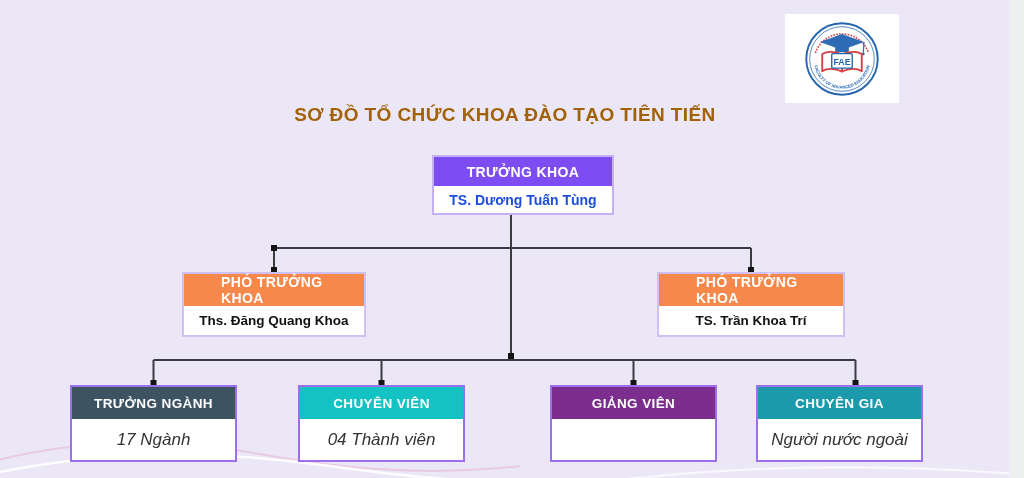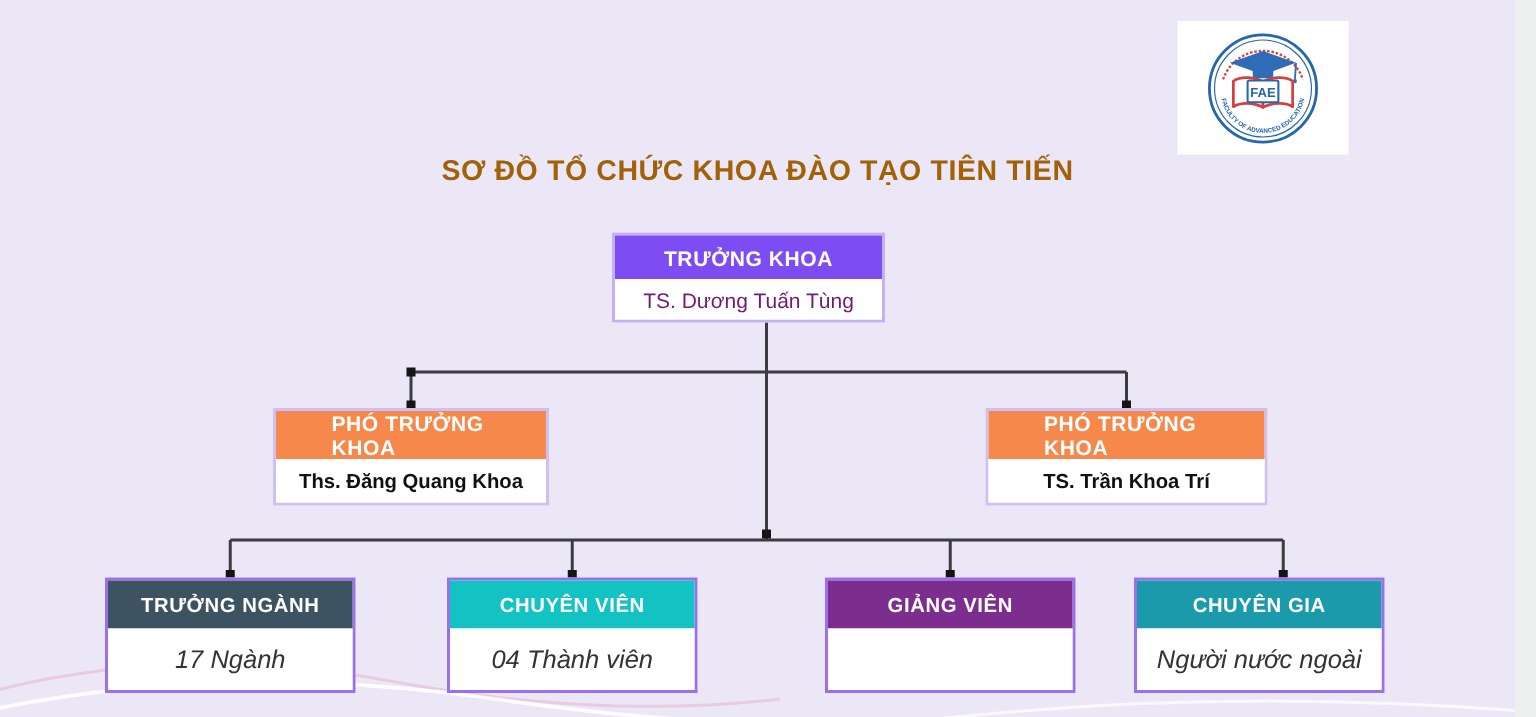--- a/index.html
+++ b/index.html
@@ -13,23 +13,23 @@
 
   .logo-box{position:absolute;left:785px;top:14px;width:114px;height:89px;background:#ffffff;
             display:flex;align-items:center;justify-content:center;}
 
   .node{position:absolute;background:#ffffff;border:2px solid #c5b0f4;box-sizing:border-box;
         display:flex;flex-direction:column;}
   .node .hdr{color:#ffffff;font-weight:bold;display:flex;align-items:center;justify-content:center;
              letter-spacing:.4px;}
   .node .body{flex:1;display:flex;align-items:center;justify-content:center;background:#fff;}
 
-  .node-root{left:408px;top:155px;width:182px;height:60px;}
+  .node-root{left:432px;top:155px;width:182px;height:60px;}
   .node-root .hdr{height:29px;font-size:14px;}
-  .node-root .body{font-size:14px;font-weight:normal;color:#701a75;}
+  .node-root .body{font-size:14px;font-weight:bold;color:#1d4ed8;}
 
   .node-deputy .hdr{height:32px;font-size:14px;padding-left:37px;}
   .node-deputy .body{font-size:13.5px;font-weight:bold;color:#111;}
   .node-deputy-0{left:182px;top:272px;width:184px;height:65px;}
   .node-deputy-1{left:657px;top:272px;width:188px;height:65px;}
 
   .node-unit{top:385px;width:167px;height:77px;}
   .node-unit .hdr{height:32px;font-size:13.5px;}
   .node-unit .body{font-size:17px;font-style:italic;color:#333;font-weight:400;}
   .node-unit-0{left:70px;}

